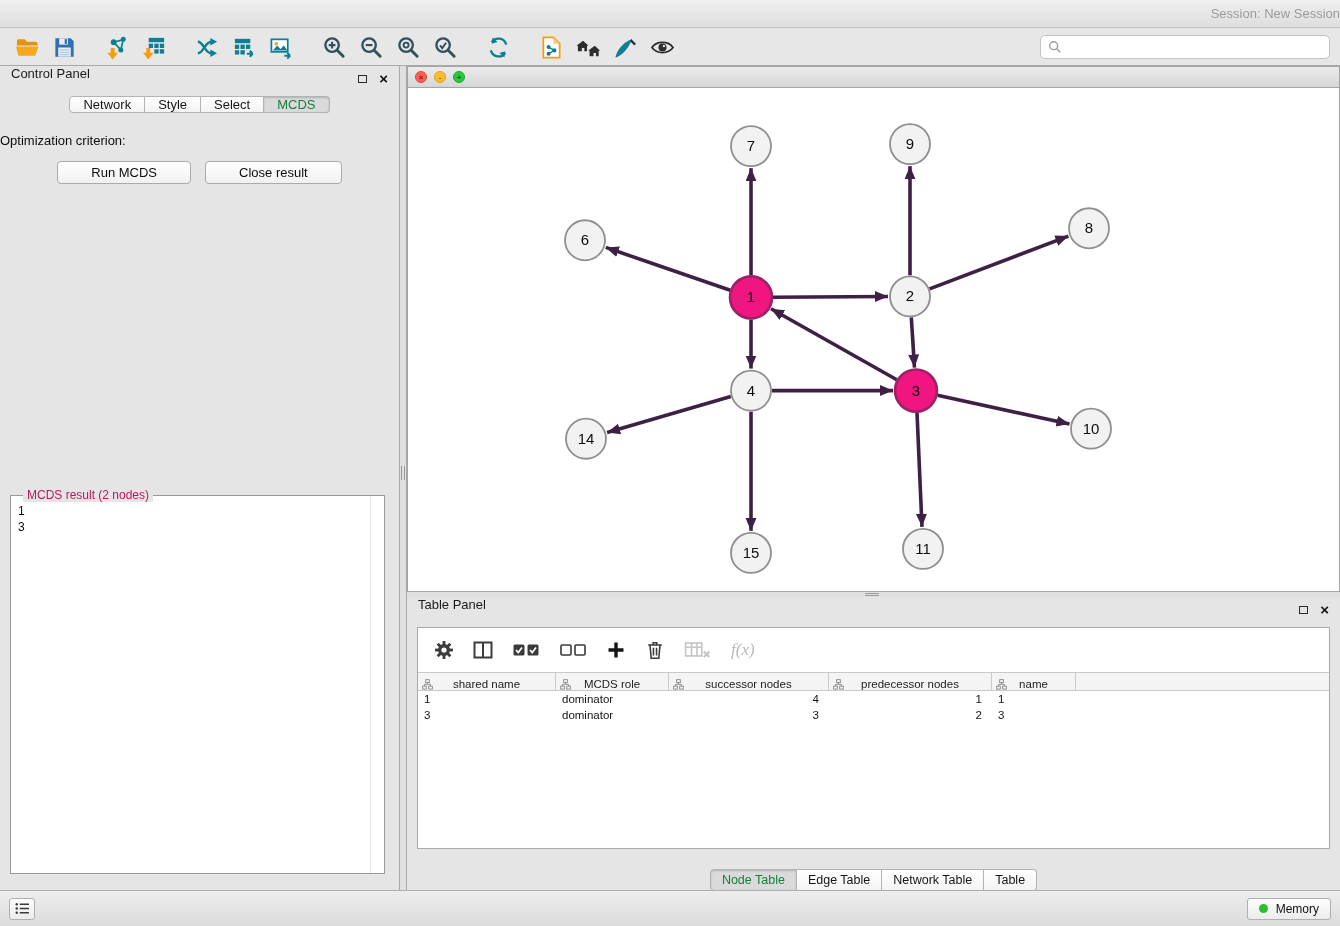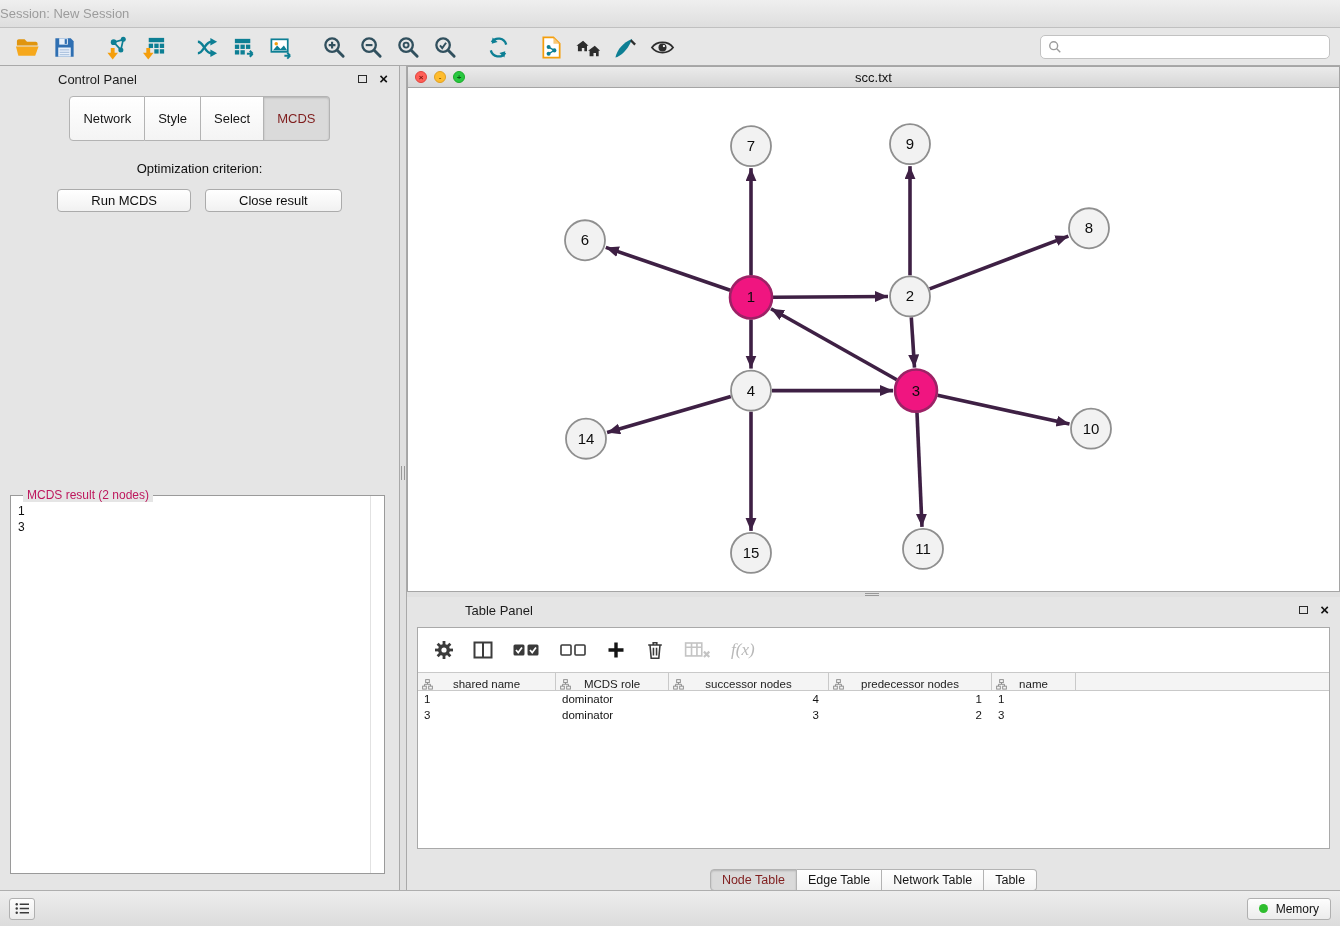--- a/index.html
+++ b/index.html
@@ -3,50 +3,50 @@
 <meta charset="utf-8">
 <style>
   * { margin:0; padding:0; box-sizing:border-box; }
   html,body { width:1340px; height:926px; }
   body { font-family:"Liberation Sans","DejaVu Sans",sans-serif; background:#e7e7e7; overflow:hidden; }
   .app { position:relative; width:1340px; height:926px; background:#e7e7e7; }
 
   
   .titlebar { position:absolute; left:0; top:0; width:100%; height:28px;
     background:linear-gradient(#efefef,#dedede); border-bottom:1px solid #c0c0c0;
-    text-align:left; line-height:28px; font-size:13px; color:#9c9c9c; }
+    text-align:right; line-height:28px; font-size:13px; color:#9c9c9c; }
 
   
   .toolbar { position:absolute; left:0; top:29px; width:100%; height:37px;
     background:#e7e7e7; border-bottom:1px solid #a9a9a9;
     display:flex; align-items:center; padding:0 10px; }
   .tb-btn { width:34px; height:30px; display:flex; align-items:center; justify-content:center;
     background:transparent; border:none; margin-right:3px; }
   .tb-icon { width:25px; height:25px; display:block; }
   .tb-gap { width:16px; flex:0 0 auto; }
   .search-box { margin-left:auto; width:290px; height:24px; background:#fff;
     border:1px solid #c2c2c2; border-radius:5px; display:flex; align-items:center; padding:0 7px; }
   .search-ico { width:14px; height:14px; flex:0 0 auto; }
   .search-box input { border:none; outline:none; flex:1; margin-left:5px; font-size:13px; font-family:inherit; background:transparent; }
 
   
   .control-panel { position:absolute; left:0; top:66px; width:400px; height:824px;
     background:#e5e5e5; border-right:1px solid #a9a9a9; }
-  .panel-header { height:26px; display:flex; align-items:center; padding:0 11px; font-size:13px; color:#1c1c1c;margin-left:47px; }
+  .panel-header { height:26px; display:flex; padding:0 11px; font-size:13px; color:#1c1c1c; }
   .win-icons { margin-left:auto; display:flex; gap:12px; align-items:center; }
   .float-icon { display:inline-block; width:9px; height:8px; border:1.5px solid #2a2a2a; }
   .close-icon { font-size:15px; font-weight:bold; color:#111; line-height:12px; }
   .tabs-row { display:flex; justify-content:center; margin-top:4px; }
   .tab { background:linear-gradient(#ffffff,#f4f4f4); border:1px solid #b3b3b3; border-left:none;
-    padding:14px 13px; font-size:13px; color:#151515; cursor:default; white-space:nowrap; }
+    padding:0 13px; font-size:13px; color:#151515; cursor:default; white-space:nowrap; }
   .tab:first-child { border-left:1px solid #b3b3b3; border-radius:4px 0 0 4px; }
   .tab:last-child { border-radius:0 4px 4px 0; }
-  .tab.active { background:#dadada; color:#7f1d1d; box-shadow:inset 0 1px 2px rgba(0,0,0,.18); }
+  .tab.active { background:#dadada; color:#15803d; box-shadow:inset 0 1px 2px rgba(0,0,0,.18); }
   .tab.small { font-size:12.5px; padding:3px 11px; }
-  .cp-opt-label { margin-top:20px; text-align:center; font-size:13px; color:#0e0e0e; }
+  .cp-opt-label { margin-top:20px; font-size:13px; color:#0e0e0e; }
   .cp-select { width:310px; margin:11px auto 0; height:22px; background:#fff;
     border:1px solid #b0b0b0; border-radius:4px; display:flex; align-items:center;
     padding:0 6px 0 8px; font-size:13px; color:#0e0e0e; }
   .stepper { display:flex; flex-direction:column; gap:2px; margin-left:auto; }
   .tri-up { width:0; height:0; border-left:4px solid transparent; border-right:4px solid transparent; border-bottom:5px solid #6f6f6f; }
   .tri-down { width:0; height:0; border-left:4px solid transparent; border-right:4px solid transparent; border-top:5px solid #6f6f6f; }
   .cp-buttons { display:flex; justify-content:center; gap:14px; margin-top:13px; }
   .btn { background:linear-gradient(#ffffff,#f1f1f1); border:1px solid #ababab; border-radius:4px;
     font-size:13px; padding:3px 33px; color:#0e0e0e; font-family:inherit; }
   .result-box { position:absolute; left:10px; right:14px; top:429px; bottom:16px;
@@ -289,21 +289,20 @@
       <div class="result-vline"></div>
     </div>
   </div>
 
   <div class="v-splitter">
     <div class="v-grip"></div>
   </div>
 
   <div class="network-window">
     <div class="nw-titlebar">
-      <span class="nw-title">scc.txt</span>
       <span class="traffic">
         <span class="light red">×</span>
         <span class="light yellow">-</span>
         <span class="light green">+</span>
       </span>
     </div>
     <div class="nw-canvas">
       <svg id="graph-svg" viewBox="0 0 931 502" preserveAspectRatio="none">
           <defs>
             <marker id="arrow" markerUnits="userSpaceOnUse" markerWidth="14" markerHeight="12" refX="13" refY="5.5" orient="auto">

